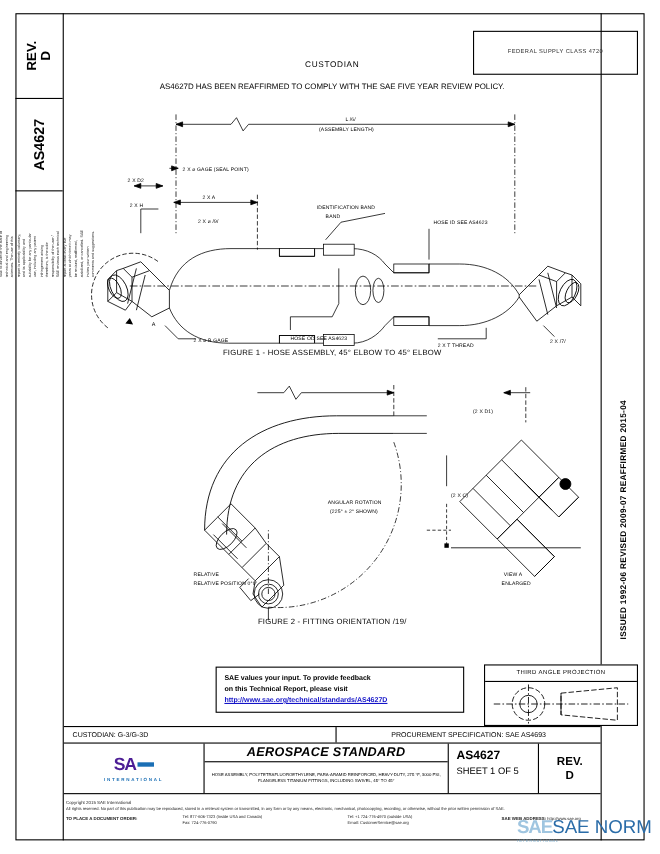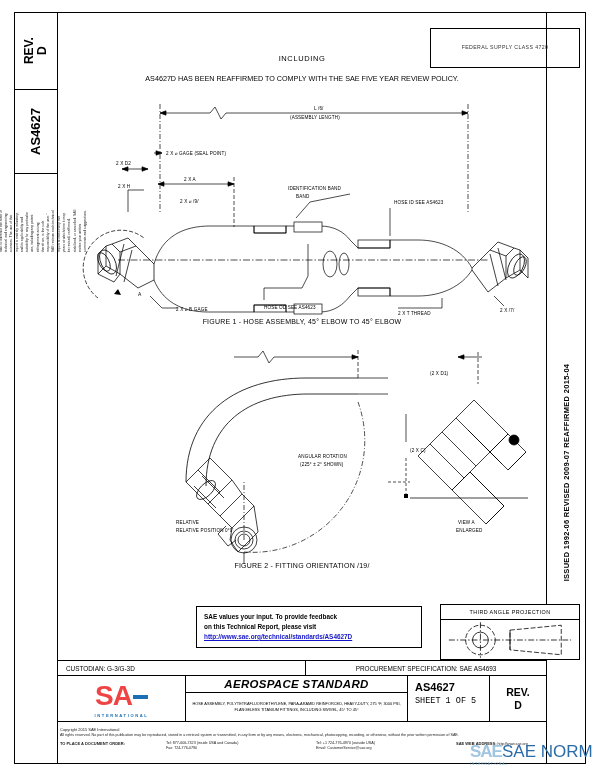--- a/index.html
+++ b/index.html
@@ -93,27 +93,27 @@
   .tb-title{width:222px;border-right:1.6px solid #000;box-sizing:border-box;
             display:flex;flex-direction:column;}
   .tb-title-h{height:16px;border-bottom:1.4px solid #000;
               display:flex;align-items:center;justify-content:center;
               font-size:11.5px;font-weight:bold;letter-spacing:.3px;font-style:italic;}
   .tb-title-b{flex:1;display:flex;align-items:center;justify-content:center;
               text-align:center;font-size:3.9px;line-height:1.5;padding:0 4px;}
   .tb-num{width:82px;border-right:1.6px solid #000;box-sizing:border-box;
           padding:5px 0 0 7px;}
   .tb-num .n{font-size:11px;font-weight:bold;}
-  .tb-num .s{font-size:8.5px;margin-top:3px;font-family:Liberation Mono, monospace;}
+  .tb-num .s{font-size:8.5px;margin-top:3px;}
   .tb-rev{flex:1;display:flex;flex-direction:column;align-items:center;
           justify-content:center;font-size:10.5px;font-weight:bold;
           line-height:1.15;}
 
   
-  .sae-logo{font-size:28px;font-weight:bold;color:#ef4444;letter-spacing:-1px;
+  .sae-logo{font-size:16px;font-weight:bold;color:#4c1d95;letter-spacing:-1px;
             font-family:"Liberation Sans",sans-serif;text-align:center;}
   .sae-logo .bar{display:inline-block;width:15px;height:4px;background:#1b6fb5;
                  vertical-align:middle;margin-left:1px;}
   .sae-sub{font-size:4.1px;letter-spacing:1.6px;color:#1b6fb5;margin-top:1px;
            font-weight:bold;}
 
   
   .foot{position:absolute;left:60px;top:727px;width:520px;font-size:3.7px;
         line-height:1.5;color:#222;}
   .foot .c1{font-size:4px;}
@@ -158,21 +158,21 @@
     <div class="vtxt">ISSUED 1992-06    REVISED 2009-07    REAFFIRMED 2015-04</div>
   </div>
 </div>
 
 <div class="field">
 
   <div class="supply-box">
     <span>FEDERAL SUPPLY CLASS 4720</span>
   </div>
 
-  <div class="rationale-title">INCLUDING</div>
+  <div class="rationale-title">CUSTODIAN</div>
   <div class="rationale-body">AS4627D HAS BEEN REAFFIRMED TO COMPLY WITH THE SAE FIVE YEAR REVIEW POLICY.</div>
 
   <svg class="dwg" viewBox="0 0 488 648">
     <g stroke="#000" fill="none" stroke-width="0.7">
 
       <line x1="102" y1="101" x2="152" y2="101"></line>
       <polyline points="152,101 157,95 163,107 168,101"></polyline>
       <line x1="168" y1="101" x2="410" y2="101"></line>
       <path d="M102 101 l6 -2.2 v4.4 z" fill="#000"></path>
       <path d="M410 101 l-6 -2.2 v4.4 z" fill="#000"></path>

